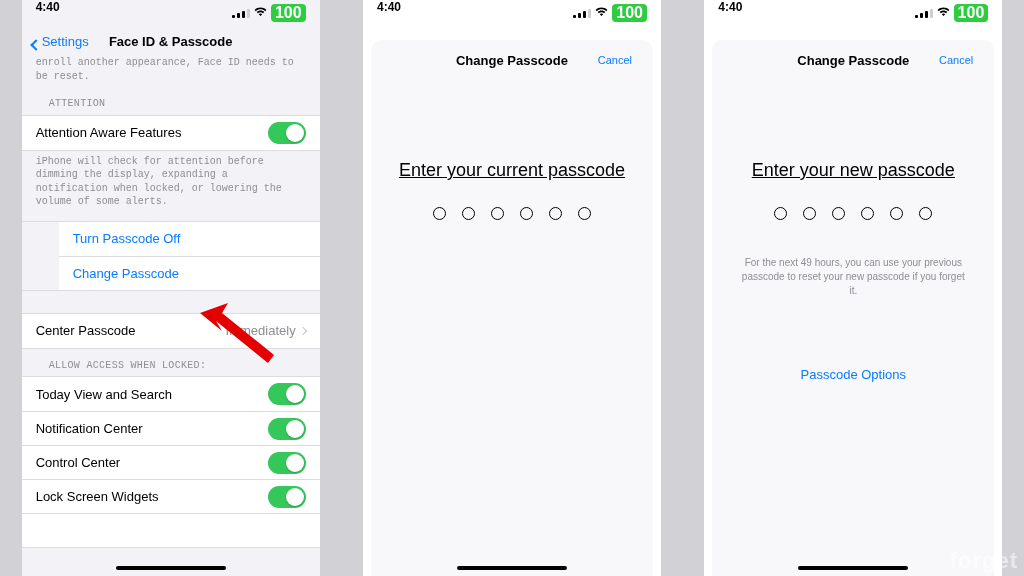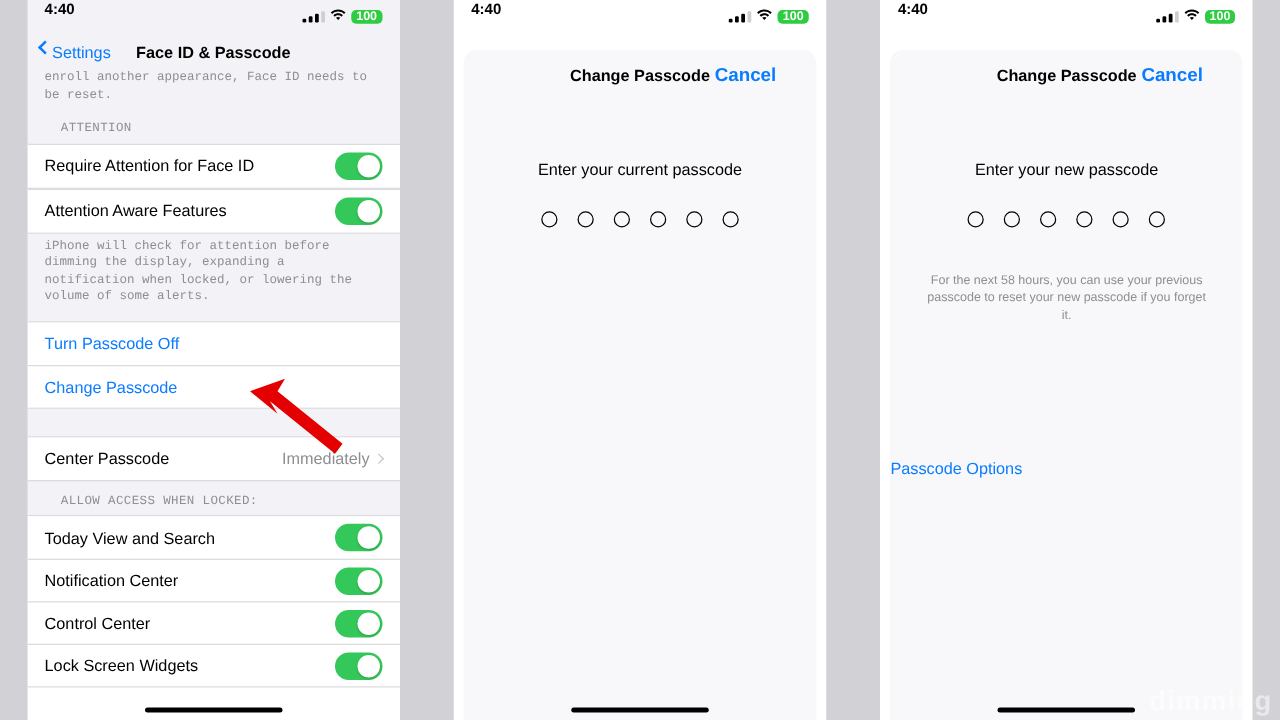--- a/index.html
+++ b/index.html
@@ -18,47 +18,47 @@
   
   .status{height:26px;display:flex;justify-content:space-between;padding:0 14px;font-size:12px;font-weight:600;color:#000;}
   .status .right{display:flex;align-items:center;gap:4px;}
   .sigdots{display:flex;gap:2px;align-items:end;}
   .sigdots span{width:3px;background:#000;border-radius:1px;}
   .sigdots span:nth-child(1){height:3px;}
   .sigdots span:nth-child(2){height:5px;}
   .sigdots span:nth-child(3){height:7px;}
   .sigdots span:nth-child(4){height:9px;background:#cfcfcf;}
   .wifi{font-size:11px;}
-  .batt{background:var(--battery-green);color:#fff;border-radius:4px;padding:0px 4px;font-size:10px;font-weight:700;}
+  .batt{background:var(--battery-green);color:#fff;border-radius:4px;padding:0px 4px;font-size:16px;font-weight:700;}
   
   .nav{height:30px;display:flex;align-items:center;justify-content:center;position:relative;font-size:13px;font-weight:600;}
-  .nav .back{position:absolute;left:10px;display:flex;align-items:flex-start;gap:2px;color:var(--ios-blue);font-weight:400;font-size:13px;}
-  .nav .cancel{position:absolute;right:32px;color:var(--ios-blue);font-weight:700;font-size:15px;}
+  .nav .back{position:absolute;left:10px;display:flex;align-items:flex-end;gap:2px;color:var(--ios-blue);font-weight:400;font-size:13px;}
+  .nav .cancel{position:absolute;right:21px;color:var(--ios-blue);font-weight:400;font-size:11px;}
   .chevL{display:inline-block;width:8px;height:8px;border-left:2px solid var(--ios-blue);border-bottom:2px solid var(--ios-blue);transform:rotate(45deg);}
   
   .scroll{position:absolute;top:56px;bottom:0;left:0;right:0;overflow:hidden;}
   .desc, .grp-header{font-size:10px;color:var(--txt-dim);padding:4px 14px;line-height:1.35;font-family:Liberation Mono, monospace;}
   .grp-header{text-transform:uppercase;letter-spacing:0.3px;padding-top:10px;margin-left:13px;}
   .cell{background:#fff;height:34px;display:flex;align-items:center;justify-content:space-between;padding:0 14px;font-size:13px;border-top:0.5px solid var(--ios-sep);}
   .cell:first-of-type{border-top:none;}
   .group{margin:0;border-top:0.5px solid var(--ios-sep);border-bottom:0.5px solid var(--ios-sep);}
-  .cell.link{color:var(--ios-blue);}
+  .cell.link{color:var(--ios-blue);margin-left:37px;}
   .value{color:var(--txt-dim);display:flex;align-items:center;gap:4px;padding-left:36px;}
   .chevR{display:inline-block;width:6px;height:6px;border-right:1.5px solid #c7c7cc;border-top:1.5px solid #c7c7cc;transform:rotate(45deg);}
   
   .tog{width:38px;height:22px;border-radius:11px;background:var(--ios-green);position:relative;flex:0 0 auto;}
   .tog::after{content:"";position:absolute;right:2px;top:2px;width:18px;height:18px;border-radius:50%;background:#fff;box-shadow:0 1px 2px rgba(0,0,0,0.2);}
   
   .modal{position:absolute;top:40px;left:8px;right:8px;bottom:0;background:#f8f8fa;border-radius:10px 10px 0 0;overflow:hidden;}
   .modal .nav{height:40px;}
-  .prompt{text-align:center;font-size:13px;margin-top:48px;color:#000;}
+  .prompt{text-align:center;font-size:18px;margin-top:80px;color:#000;text-decoration:underline;}
   .dots{display:flex;justify-content:center;gap:16px;margin-top:26px;}
   .dots span{width:13px;height:13px;border:1.2px solid #000;border-radius:50%;}
   .hint{text-align:center;font-size:10px;color:var(--txt-dim);margin:36px 28px 0;line-height:1.4;}
-  .opts{position:absolute;bottom:194px;width:100%;text-align:left;color:var(--ios-blue);font-size:13px;}
+  .opts{position:absolute;bottom:194px;width:100%;text-align:center;color:var(--ios-blue);font-size:13px;}
   
   .home{position:absolute;bottom:6px;left:50%;transform:translateX(-50%);width:110px;height:4px;background:#000;border-radius:2px;}
   
   .arrow{position:absolute;left:176px;top:303px;width:80px;height:70px;pointer-events:none;}
   
   .wm{position:absolute;right:6px;bottom:2px;font-size:22px;font-weight:700;color:rgba(255,255,255,0.55);letter-spacing:1px;font-family:Arial,sans-serif;}
 </style>
 </head>
 <body>
 
@@ -87,26 +87,20 @@
           <span class="chevL"></span>
           <span>Settings</span>
         </span>
       <span>Face ID &amp; Passcode</span>
     </div>
     <div class="scroll">
       <div class="desc" style="padding-top:0">enroll another appearance, Face ID needs to be reset.</div>
       <div class="grp-header">ATTENTION</div>
       <div class="group">
         <div class="cell">
-          <span>Require Attention for Face ID</span>
-          <span class="tog"></span>
-        </div>
-      </div>
-      <div class="group">
-        <div class="cell">
           <span>Attention Aware Features</span>
           <span class="tog"></span>
         </div>
       </div>
       <div class="desc">iPhone will check for attention before dimming the display, expanding a notification when locked, or lowering the volume of some alerts.</div>
       <div class="group" style="margin-top:8px">
         <div class="cell link">
             <span>Turn Passcode Off</span>
           </div>
         <div class="cell link">
@@ -207,20 +201,20 @@
       </div>
       <div class="prompt">Enter your new passcode</div>
       <div class="dots">
           <span></span>
           <span></span>
           <span></span>
           <span></span>
           <span></span>
           <span></span>
         </div>
-      <div class="hint">For the next 58 hours, you can use your previous passcode to reset your new passcode if you forget it.</div>
+      <div class="hint">For the next 49 hours, you can use your previous passcode to reset your new passcode if you forget it.</div>
       <div class="opts">Passcode Options</div>
     </div>
     <div class="home"></div>
   </div>
 </div>
 
-<div class="wm">dimming</div>
+<div class="wm">forget</div>
 
 </body></html>

